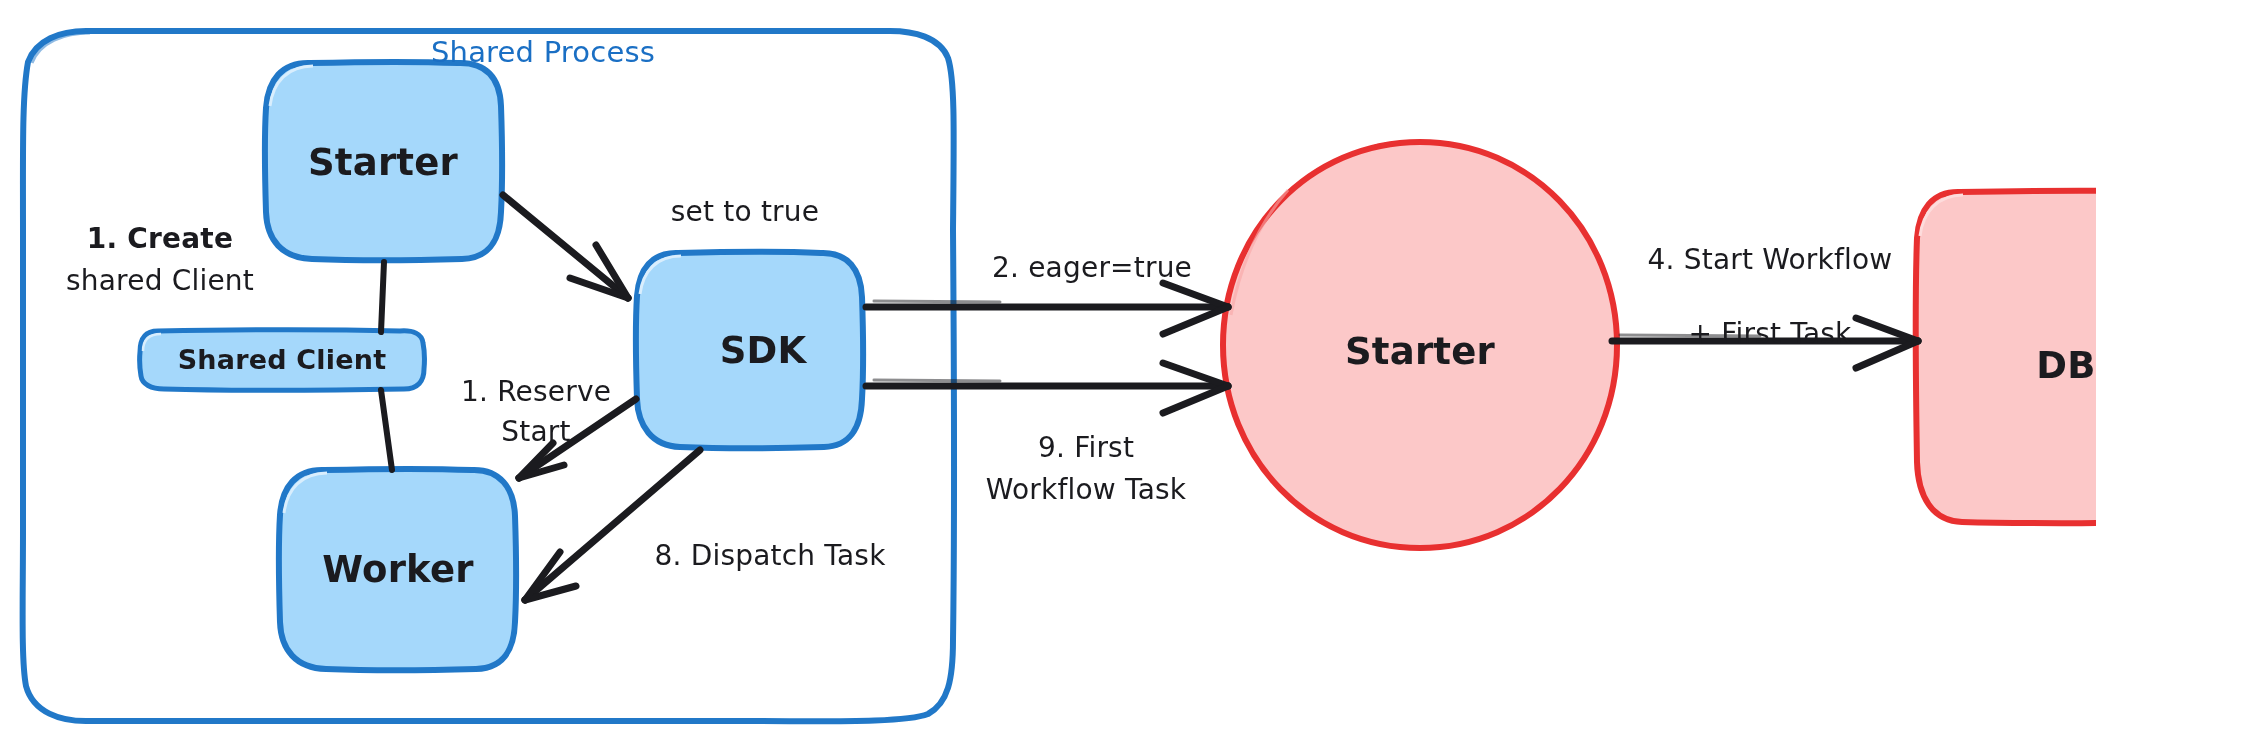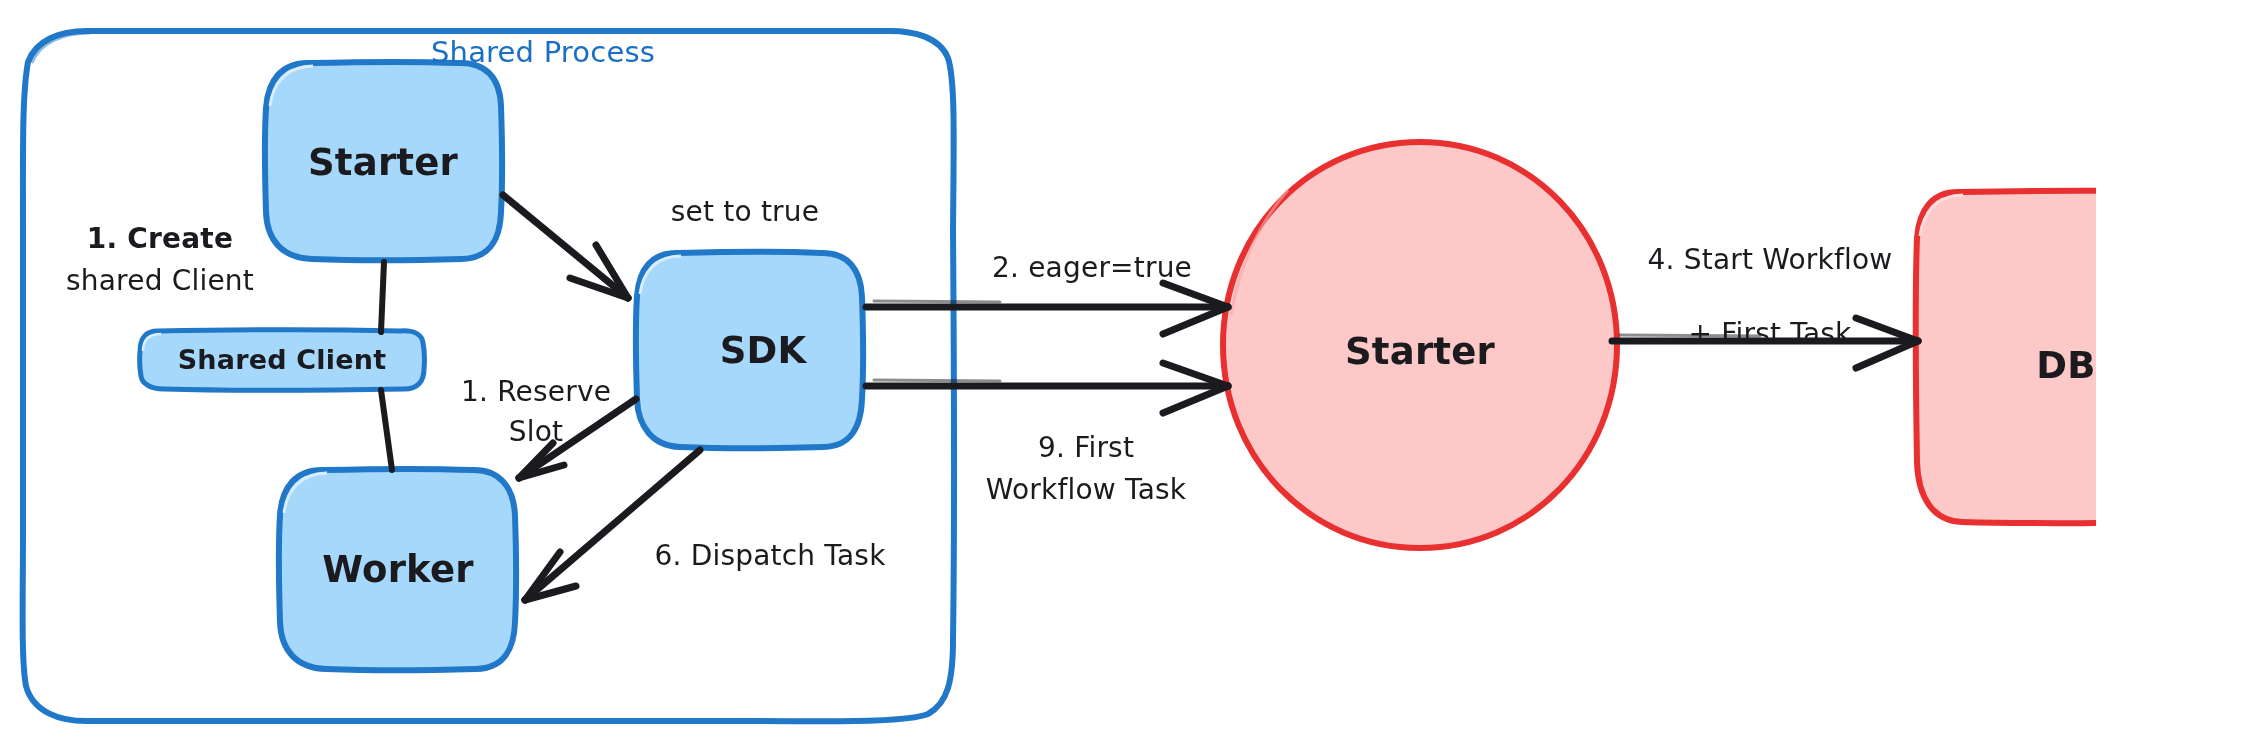--- a/index.html
+++ b/index.html
@@ -206,25 +206,25 @@
   <div class="node-label" style="left:1420px; top:352px;">Starter</div>
 
   <div class="node-label" style="left:2066px; top:348px;margin-top:18px;">DB</div>
 
   <div class="edge-label" style="left:160px; top:239px;font-weight:bold;">1. Create</div>
   <div class="edge-label" style="left:160px; top:281px;">shared Client</div>
 
   <div class="edge-label" style="left:745px; top:212px;">set to true</div>
 
   <div class="edge-label" style="left:536px; top:392px;">1. Reserve</div>
-  <div class="edge-label" style="left:536px; top:432px;">Slot</div>
+  <div class="edge-label" style="left:536px; top:432px;">Start</div>
 
   <div class="edge-label" style="left:1092px; top:268px;">2. eager=true</div>
 
   <div class="edge-label" style="left:1770px; top:260px;">4. Start Workflow</div>
   <div class="edge-label" style="left:1770px; top:302px;margin-top:32px;">+ First Task</div>
 
   <div class="edge-label" style="left:1086px; top:448px;">9. First</div>
   <div class="edge-label" style="left:1086px; top:490px;">Workflow Task</div>
 
-  <div class="edge-label" style="left:770px; top:556px;">6. Dispatch Task</div>
+  <div class="edge-label" style="left:770px; top:556px;">8. Dispatch Task</div>
 
 </div>
 
 </body></html>

